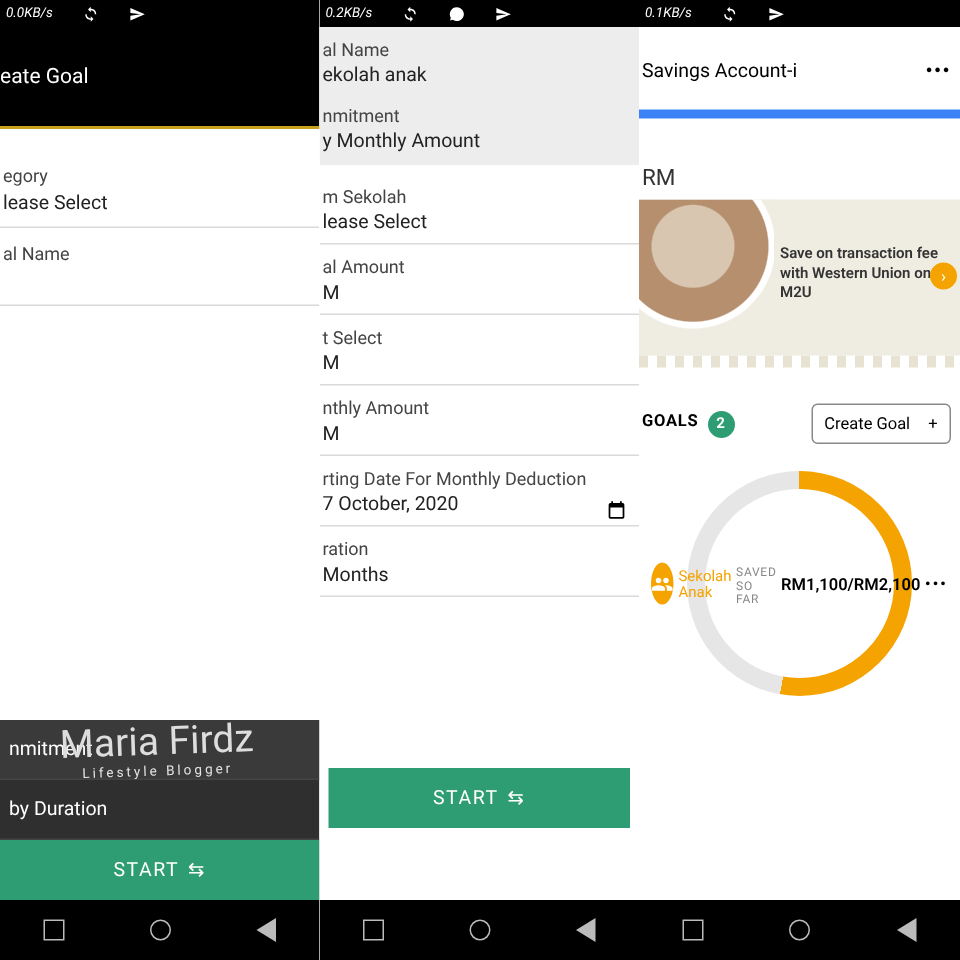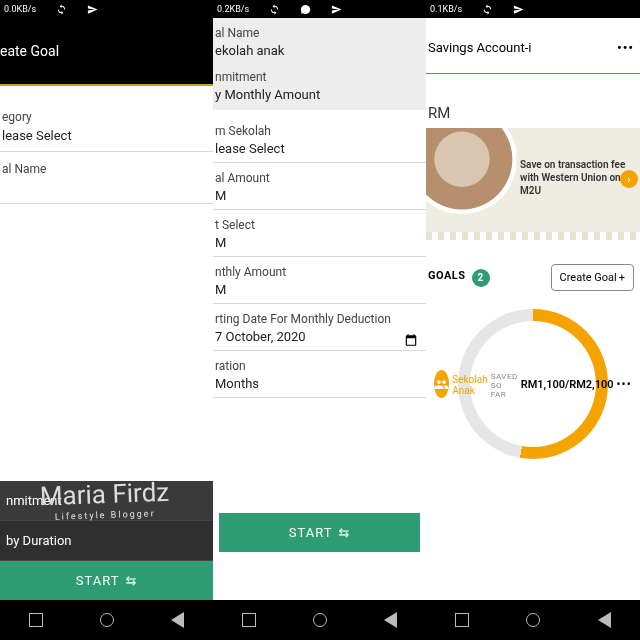--- a/index.html
+++ b/index.html
@@ -3,21 +3,21 @@
 <meta charset="utf-8">
 <style>
   * { box-sizing: border-box; margin: 0; padding: 0; font-family: -apple-system, Roboto, Arial, sans-serif; }
   body { background: #fff; width: 640px; height: 640px; overflow: hidden; position: relative; }
   .canvas { position: relative; width: 640px; height: 640px; }
   .phone { position: absolute; top: 0; width: 213px; height: 640px; background: #fff; overflow: hidden; }
   .p1 { left: 0; }
   .p2 { left: 213px; }
   .p3 { left: 426px; width: 214px; }
 
-  .statusbar { height: 18px; background: #000; color: #fff; font-size: 9px; display: flex; align-items: center; padding: 0 4px; gap: 20px; }
+  .statusbar { height: 18px; background: #000; color: #fff; font-size: 9px; display: flex; align-items: center; padding: 0 4px; gap: 20px; font-style: italic; }
   .statusbar .sp { flex: 1; }
   .statusbar svg { width: 11px; height: 11px; fill: #fff; }
 
   .navbar { position: absolute; bottom: 0; left: 0; right: 0; height: 40px; background: #000; display: flex; justify-content: space-around; align-items: center; }
   .navbar .nb { width: 38px; height: 18px; display:flex; align-items:center; justify-content:center; }
   .nav-recent { width: 14px; height: 14px; border: 1.8px solid #bbb; }
   .nav-home   { width: 14px; height: 14px; border: 1.8px solid #bbb; border-radius: 50%; }
   .nav-back   { width: 0; height: 0; border-top: 8px solid transparent; border-bottom: 8px solid transparent; border-right: 13px solid #bbb; }
 
   
@@ -38,33 +38,33 @@
   .val2 { font-size: 13px; color:#222; padding: 0 0 6px 2px; border-bottom:1px solid #d9d9d9; }
   .grey { background:#ededed; padding:4px 0 0 0;}
   .grey .lbl2 { padding-top:4px;}
   .grey .val2 { border-bottom: none; padding-bottom:8px;}
   .start2 { position:absolute; left:6px; right:6px; bottom:48px; background:#2f9d73; color:#fff; text-align:center; padding:12px 0; font-size:13px; letter-spacing:1px; display:flex; justify-content:center; align-items:center; gap:6px;}
   .caldate { display:flex; justify-content:space-between; align-items:center; padding-right:8px; border-bottom:1px solid #d9d9d9;}
   .calicon { width:14px; height:14px; }
 
   
   .p3 .body { position:absolute; top:18px; bottom:40px; left:0; right:0; }
-  .acct { display:flex; justify-content:space-between; align-items:center; padding:22px 6px 18px 2px; font-size:13px; border-bottom:1px solid #3b82f6;gap:44px;}
+  .acct { display:flex; justify-content:space-between; align-items:center; padding:22px 6px 18px 2px; font-size:13px; border-bottom:6px solid #3b82f6;gap:44px;}
   .dots { letter-spacing:1px; font-weight:bold; }
   .rm   { padding: 30px 0 6px 2px; font-size:15px; color:#333; }
   .promo { height:104px; background:#efece2; position:relative; overflow:hidden; display:flex; }
   .promo-img { width:90px; height:104px; background: radial-gradient(circle at 40% 30%, #d8c6b0 0 30%, #b58f6e 31% 55%, #fff 56% 60%, #efece2 61% 100%); }
   .promo-txt { flex:1; font-size:10px; font-weight:600; color:#333; padding:30px 6px 0 4px; line-height:1.3; }
   .promo-arrow { position:absolute; right:2px; top:42px; width:18px; height:18px; border-radius:50%; background:#f4a300; color:#fff; display:flex; align-items:center; justify-content:center; font-size:11px;}
   .promo-border { height:8px; background:repeating-linear-gradient(90deg,#e8e2d2 0 6px,#fff 6px 12px); }
 
   .goalsrow { display:flex; align-items:center; justify-content:space-between; padding: 24px 6px 10px 2px; }
   .goals-l { display:flex; align-items:flex-start; gap:6px; font-size:11px; font-weight:700; letter-spacing:0.5px;}
   .badge { width:18px; height:18px; border-radius:50%; background:#2f9d73; color:#fff; font-size:10px; display:flex; align-items:center; justify-content:center;}
-  .create { border:1px solid #888; border-radius:4px; padding:6px 8px; font-size:11px; display:flex; align-items:center; gap:2px;text-align:center;}
+  .create { border:1px solid #888; border-radius:4px; padding:6px 8px; font-size:11px; display:flex; align-items:center; gap:12px;text-align:center;}
 
   .ring-wrap { display:flex; justify-content:center; padding-top:8px; }
   .ring { width:150px; height:150px; border-radius:50%; background: conic-gradient(#f4a300 0 190deg, #e6e6e6 190deg 360deg); display:flex; align-items:center; justify-content:center; position:relative;}
   .ring-inner { width:126px; height:126px; border-radius:50%; background:#fff; display:flex; align-items:center; justify-content:center; gap:3px;}
   .gicon { width:28px; height:28px; border-radius:50%; background:#f4a300; display:flex; align-items:center; justify-content:center;}
   .gicon svg { width:15px; height:15px; fill:#fff; }
   .gname { font-size:10px; color:#f4a300; margin-top:2px;}
   .gsaved { font-size:8px; color:#888; letter-spacing:0.5px; margin-top:3px;}
   .gamt { font-size:11px; font-weight:600; }
   .gdots { font-size:12px; letter-spacing:1px; }

